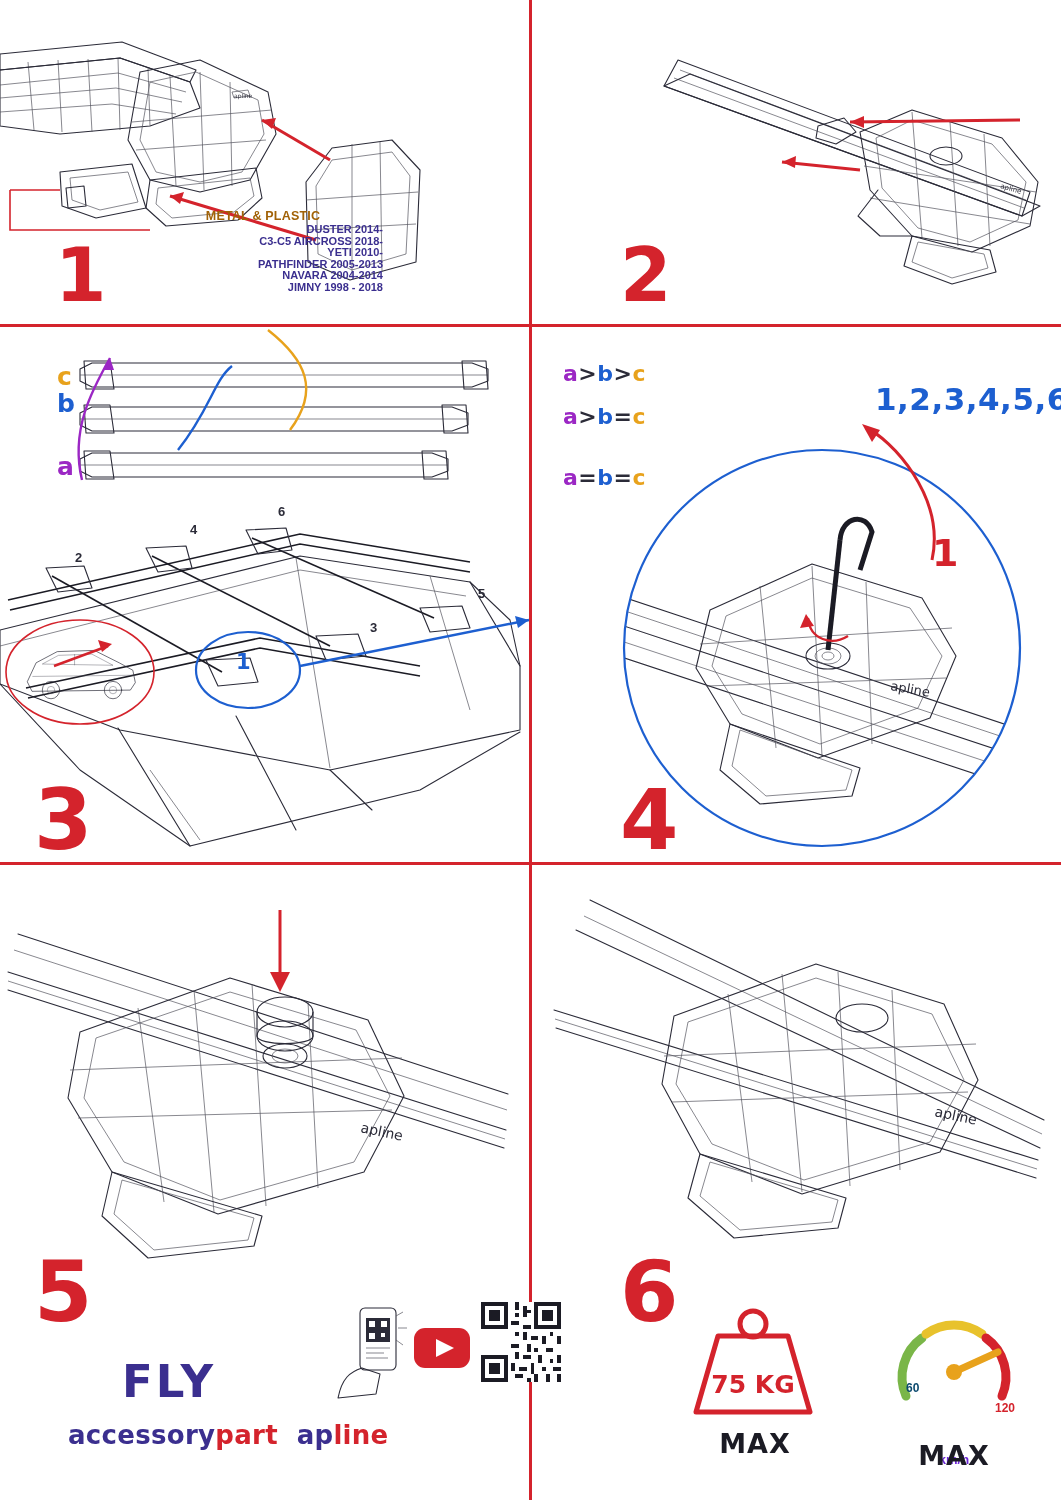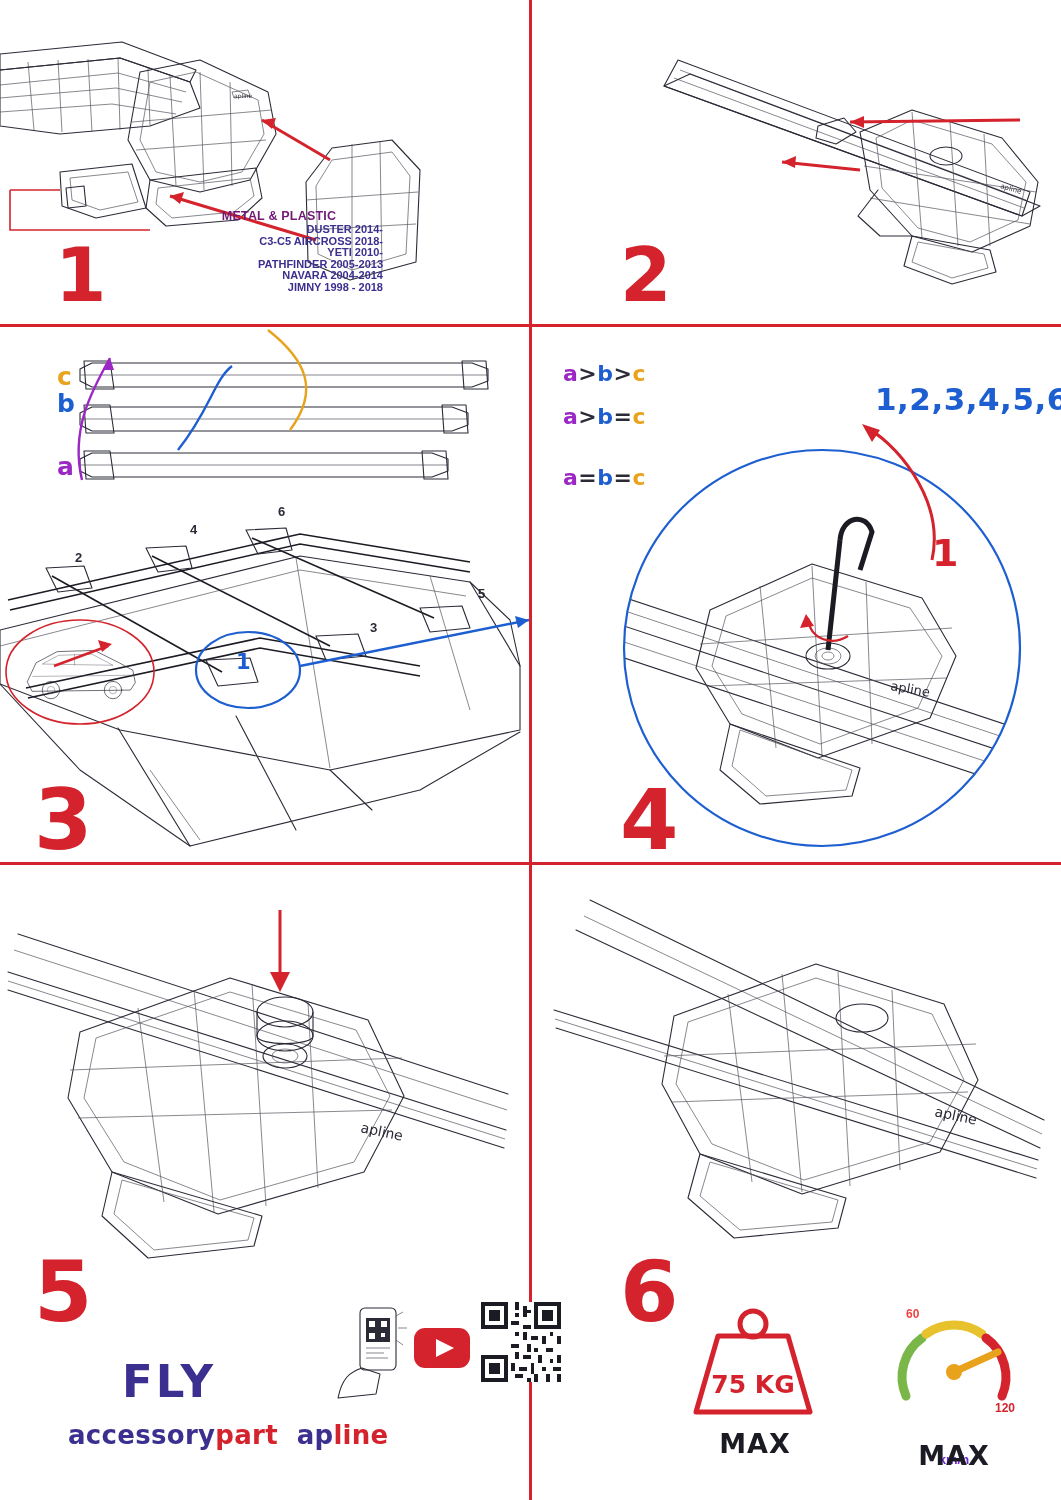--- a/index.html
+++ b/index.html
@@ -30,22 +30,22 @@
   .ln{fill:none;stroke:#2b2b38;stroke-width:1.1;stroke-linejoin:round;stroke-linecap:round;}
   .ln-thin{fill:none;stroke:#54545f;stroke-width:0.7;}
   .ln-bold{fill:none;stroke:#1b1b24;stroke-width:1.6;}
   .arrow-red{fill:none;stroke:#d4232c;stroke-width:3;}
   .arrow-blue{fill:none;stroke:#1d5fd0;stroke-width:2.4;}
   .circ-blue{fill:none;stroke:#1d5fd0;stroke-width:2.2;}
   .circ-red{fill:none;stroke:#d4232c;stroke-width:1.6;}
 
   
   .metaltitle{
-    position:absolute;left:159px;top:209px;width:240px;
-    color:#701a75;font-weight:bold;font-size:12.5px;letter-spacing:.2px;
+    position:absolute;left:143px;top:209px;width:240px;
+    color:#a16207;font-weight:bold;font-size:12.5px;letter-spacing:.2px;
     text-align:center;
   }
   .carlist{
     position:absolute;left:103px;top:224px;width:280px;
     color:#3b2f8f;font-weight:bold;font-size:11px;line-height:11.6px;
     text-align:right;padding-right:38px;
   }
 
   
   .abc{position:absolute;font-weight:bold;font-size:25px;font-family:"DejaVu Sans", sans-serif;}
@@ -98,21 +98,21 @@
   }
   .kgtext{
     position:absolute;left:705px;top:1370px;width:96px;text-align:center;
     font-size:25px;font-weight:bold;color:#d4232c;font-family:"DejaVu Sans", sans-serif;
   }
   .kmh{
     position:absolute;left:919px;top:1424px;width:70px;text-align:center;
     font-size:13px;font-weight:bold;color:#6d28d9;margin-top:28px;
   }
   .gaugenum{position:absolute;font-size:12px;font-weight:bold;}
-  .g60{left:906px;top:1307px;color:#ef4444;}
+  .g60{left:906px;top:1381px;color:#0c4a6e;}
   .g120{left:995px;top:1401px;color:#d4232c;}
 </style>
 </head>
 <body>
 
 <div class="sheet">
 
   <div class="hr" style="top:324px"></div>
   <div class="hr" style="top:862px"></div>
   <div class="vr" style="left:529px;top:0;height:324px"></div>

